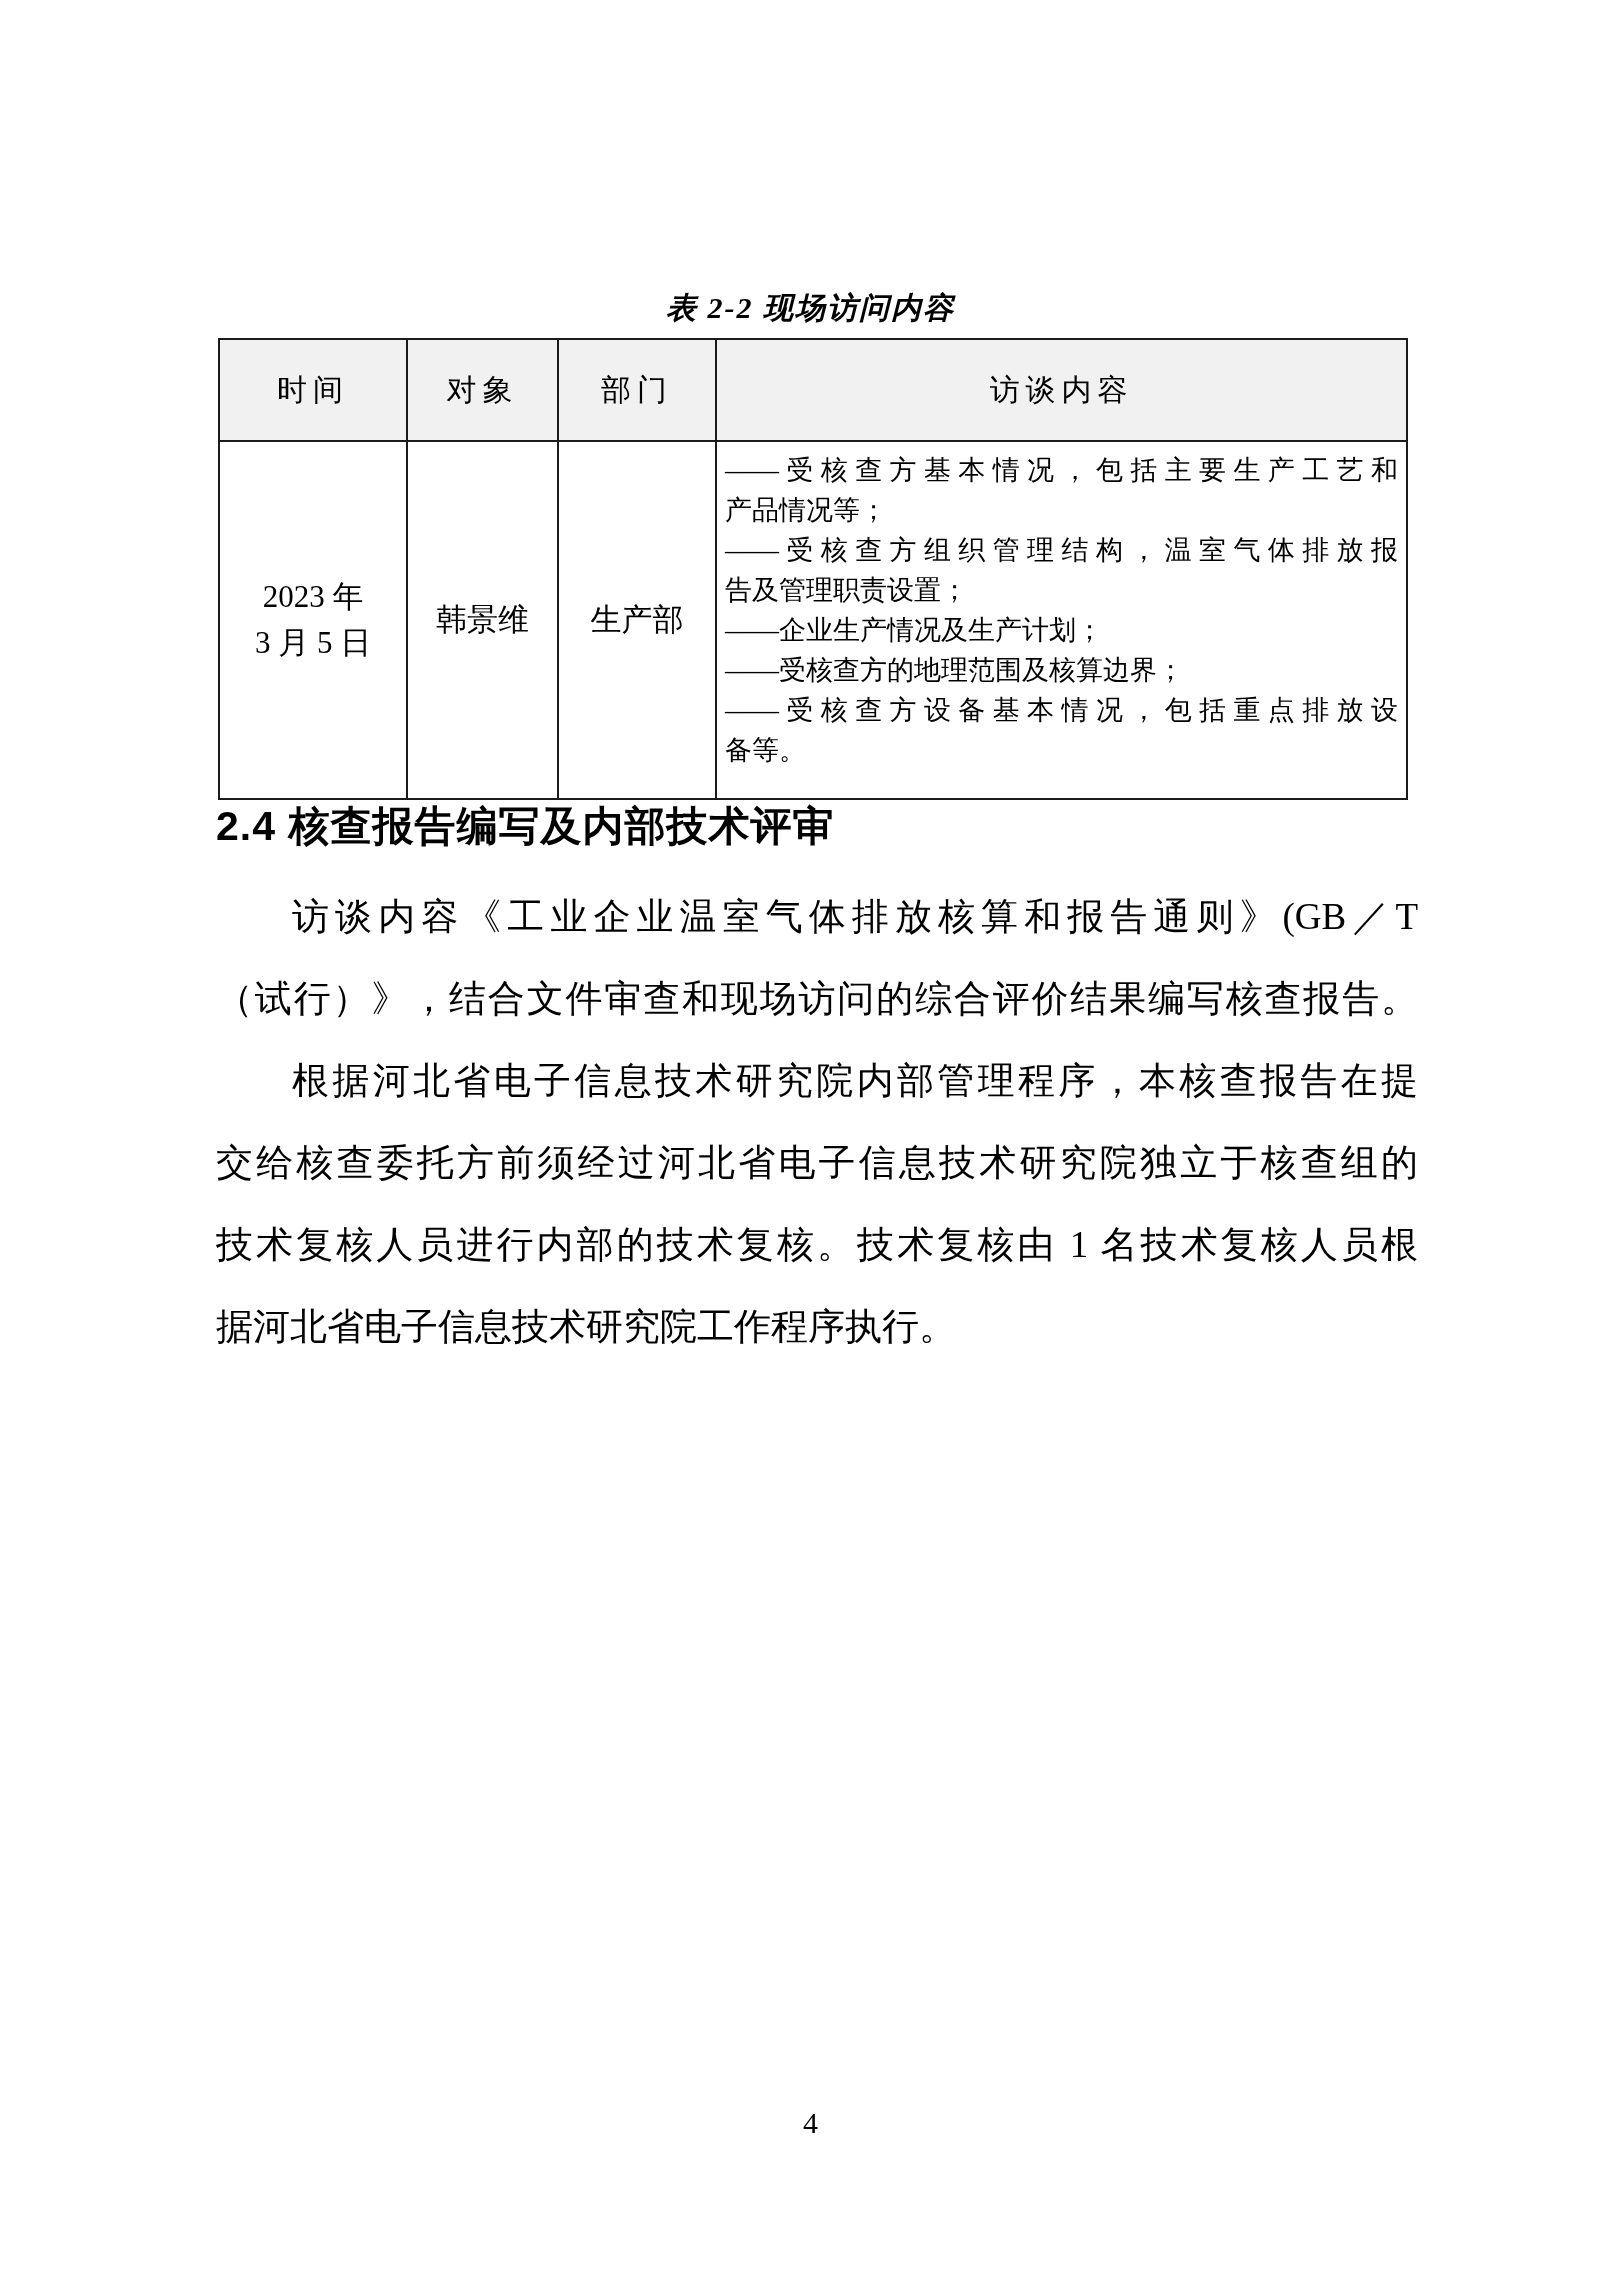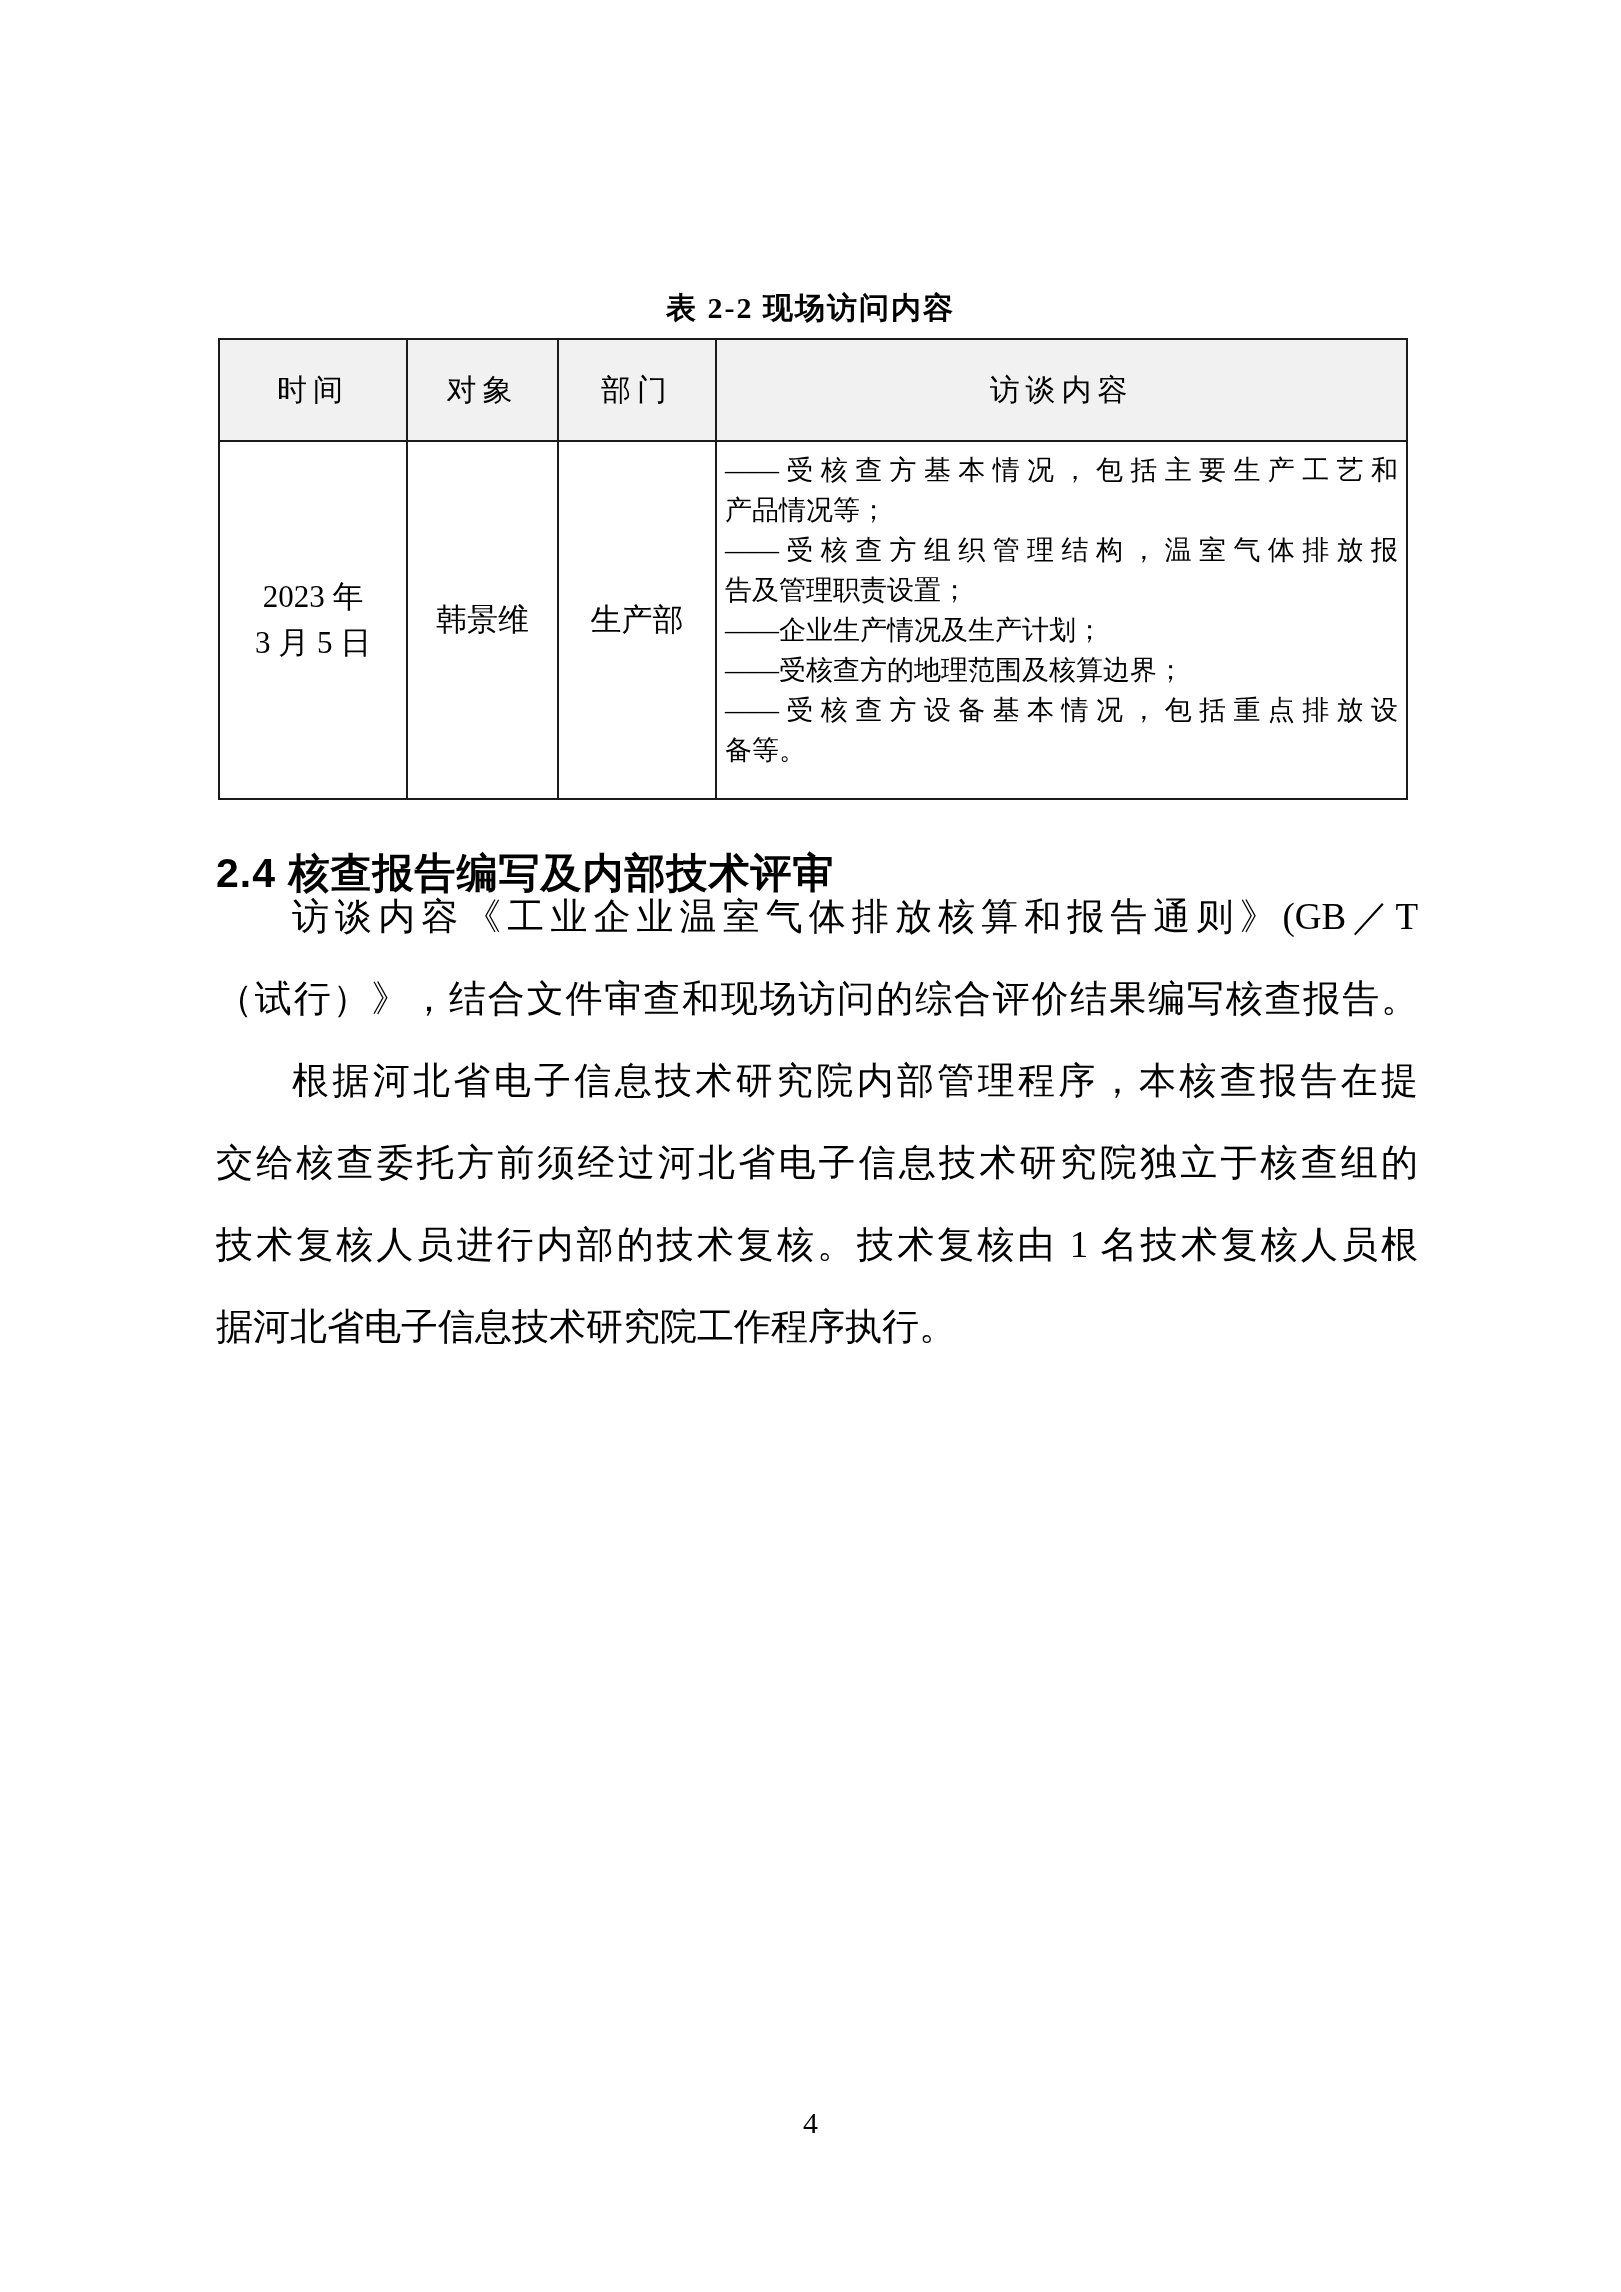--- a/index.html
+++ b/index.html
@@ -17,20 +17,21 @@
   
   .caption {
     position: absolute;
     top: 288px;
     left: 0;
     width: 100%;
     text-align: center;
     font-size: 30px;
     font-weight: 700;
     letter-spacing: 2px;
+    font-style: italic;
   }
 
   
   table.visit-table {
     position: absolute;
     top: 338px;
     left: 218px;
     width: 1188px;
     border-collapse: collapse;
     table-layout: fixed;
@@ -64,21 +65,21 @@
   .cline {
     line-height: 40px;
     text-align: justify;
     text-align-last: left;
   }
   .cline.full { text-align-last: justify; }
 
   
   .heading {
     position: absolute;
-    top: 848px;
+    top: 801px;
     left: 216px;
     width: 1202px;
     font-family: "Liberation Sans", "DejaVu Sans", sans-serif;
     font-weight: 700;
     font-size: 41px;
     line-height: 51px;
     letter-spacing: 1px;
   }
 
   

